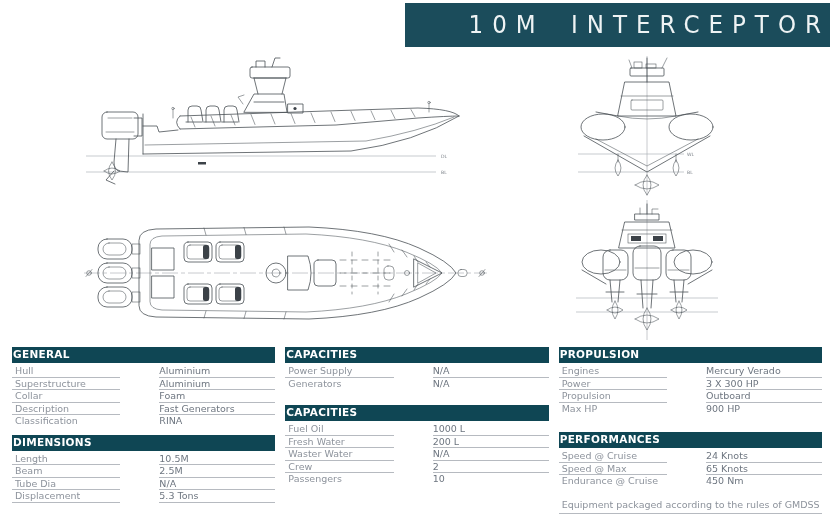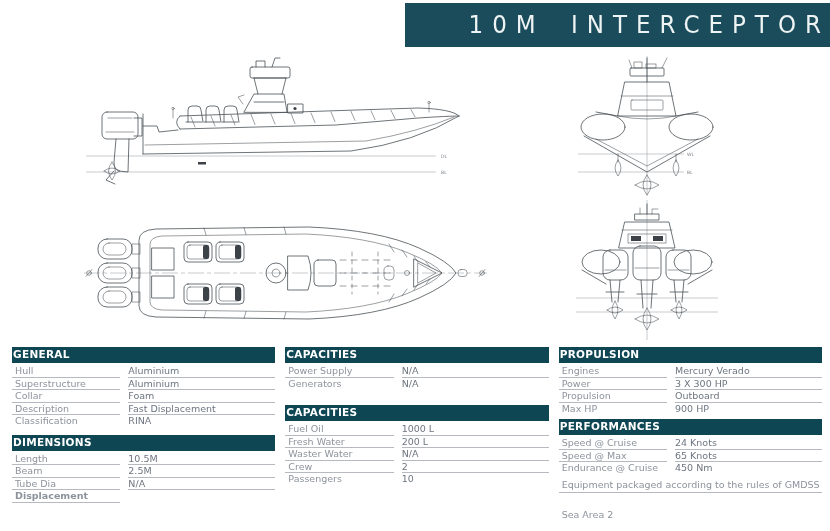--- a/index.html
+++ b/index.html
@@ -28,41 +28,41 @@
   .wl{stroke:#a3a8ae;stroke-width:.6;fill:none;}
   .cl{stroke:#9aa0a6;stroke-width:.55;fill:none;}
   .fill-dark{fill:#3c4248;stroke:none;}
   .tiny{font-size:4.6px;fill:#7d838a;font-family:"DejaVu Sans",sans-serif;}
   
   .spec-area{
     position:absolute;left:12px;top:347px;width:810px;
     display:flex;gap:10px;
   }
   .spec-col{flex:1;min-width:0;}
-  .spec-section{margin-top:4px;}
+  .spec-section{margin-top:17px;}
   .spec-section:first-child{margin-top:0;}
   [data-name="section-dimensions"]{margin-top:7px;}
   [data-name="section-capacities"]{margin-top:15px;}
   [data-name="section-navigation-communications"]{margin-top:4px;}
   .spec-header{
     background:var(--section-header-bg,#0f4654);color:#ffffff;
     font-size:10.5px;font-weight:bold;letter-spacing:.3px;
     padding:2px 8px 3px 1px;line-height:11px;margin-bottom:2px;
   }
-  .spec-row{display:flex;height:12.5px;align-items:flex-start;}
+  .spec-row{display:flex;height:12.5px;align-items:center;gap:31px;}
   .cell{
     font-size:9.5px;line-height:11.5px;white-space:nowrap;overflow:hidden;
     border-bottom:1px solid var(--rule-color,#b6bac0);
   }
   .cell.label{width:40%;color:var(--label-color,#8d939c);padding-left:3px;}
   .cell.value{flex:1;color:var(--value-color,#6e7680);margin-left:8px;}
   .cell.note{flex:1;color:var(--label-color,#8d939c);padding-left:3px;height:13.5px;line-height:12.5px;}
   .note-row{height:30px;}
   .spec-section .spec-row:last-child .cell{border-bottom-color:transparent;}
-  [data-name="section-dimensions"] .spec-row:last-child .cell{border-bottom-color:var(--rule-color,#b6bac0);font-weight:bold;}
+  [data-name="section-dimensions"] .spec-row:last-child .cell{border-bottom-color:var(--rule-color,#b6bac0);}
 </style>
 </head>
 <body>
 
 <div id="stage" data-name="datasheet-page">
 
   <div class="banner" data-name="title-banner">
     <div class="banner-title" data-name="page-title">10M INTERCEPTOR</div>
   </div>
 
@@ -254,21 +254,21 @@
           <div class="spec-row" data-name="spec-row">
             <div class="cell label" data-name="spec-label">Superstructure</div>
             <div class="cell value" data-name="spec-value">Aluminium</div>
           </div>
           <div class="spec-row" data-name="spec-row">
             <div class="cell label" data-name="spec-label">Collar</div>
             <div class="cell value" data-name="spec-value">Foam</div>
           </div>
           <div class="spec-row" data-name="spec-row">
             <div class="cell label" data-name="spec-label">Description</div>
-            <div class="cell value" data-name="spec-value">Fast Displacement</div>
+            <div class="cell value" data-name="spec-value">Fast Generators</div>
           </div>
           <div class="spec-row" data-name="spec-row">
             <div class="cell label" data-name="spec-label">Classification</div>
             <div class="cell value" data-name="spec-value">RINA</div>
           </div>
         </div>
         <div class="spec-section" data-name="section-dimensions">
           <div class="spec-header" data-name="section-title">DIMENSIONS</div>
           <div class="spec-row" data-name="spec-row">
             <div class="cell label" data-name="spec-label">Length</div>
@@ -277,20 +277,21 @@
           <div class="spec-row" data-name="spec-row">
             <div class="cell label" data-name="spec-label">Beam</div>
             <div class="cell value" data-name="spec-value">2.5M</div>
           </div>
           <div class="spec-row" data-name="spec-row">
             <div class="cell label" data-name="spec-label">Tube Dia</div>
             <div class="cell value" data-name="spec-value">N/A</div>
           </div>
           <div class="spec-row" data-name="spec-row">
             <div class="cell label" data-name="spec-label">Displacement</div>
+            <div class="cell value" data-name="spec-value">5.3 Tons</div>
           </div>
         </div>
       </div>
       <div class="spec-col" data-name="spec-column-2">
         <div class="spec-section" data-name="section-electrical">
           <div class="spec-header" data-name="section-title">CAPACITIES</div>
           <div class="spec-row" data-name="spec-row">
             <div class="cell label" data-name="spec-label">Power Supply</div>
             <div class="cell value" data-name="spec-value">N/A</div>
           </div>

